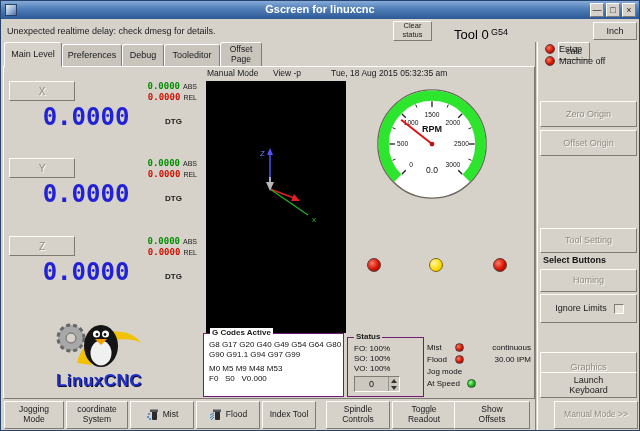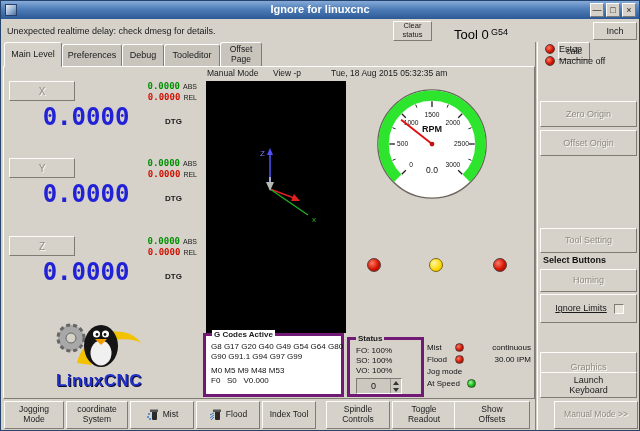--- a/index.html
+++ b/index.html
@@ -58,21 +58,21 @@
   .dro-big { position:absolute; left:10px; width:150px; text-align:center;
     font-family:"DejaVu Sans Mono", monospace; font-weight:bold; font-size:24px; color:#2121d6; }
   .dtg-lbl { position:absolute; left:164px; font-size:8px; font-weight:bold; color:#1a1a1a; }
 
   
   .preview-header { position:absolute; left:206px; top:67px; width:328px; height:12px; font-size:8.5px; color:#1a1a1a; }
   .preview-date { position:absolute; left:124px; top:0; }
   .blackbox { position:absolute; left:205px; top:80px; width:140px; height:252px; background:#000; }
 
   
-  .frame { position:absolute; border:3px solid #701a75; }
+  .frame { position:absolute; border:1px solid #701a75; }
   .frame-label { position:absolute; top:-6px; left:6px; padding:0 2px; font-size:8px; font-weight:bold; color:#1a1a1a; }
   .gcodes { left:202px; top:332px; width:141px; height:64px; background:#fff; font-size:8px; line-height:10px; padding:6px 3px 0 5px; color:#111; }
   .gcodes .frame-label { background:#fff; }
   .statusframe { left:346px; top:336px; width:77px; height:60px; font-size:8px; line-height:10px; padding:6px 0 0 6px; color:#111; }
   .statusframe .frame-label { background:#d6d2ca; }
   .pre { white-space:pre; }
   .spin { position:absolute; left:6px; top:38px; width:46px; height:16px; background:#ccc8c0;
     border:1px solid; border-color:#7f7a72 #fefcf8 #fefcf8 #7f7a72; display:flex; align-items:center; }
   .spin-val { flex:1; text-align:center; font-size:9px; }
   .spin-arrows { width:11px; height:100%; display:flex; flex-direction:column; border-left:1px solid #9a958c; }
@@ -104,21 +104,21 @@
   .logo-text { font-size:17px; font-weight:bold; color:#2030c8; letter-spacing:0.5px;
     text-shadow:1px 1px 0 #0a0a30; margin-top:-2px; }
 </style>
 </head>
 <body>
 
 <div class="window">
 
   <div class="titlebar">
     <div class="app-icon"></div>
-    <div class="title">Ignore for linuxcnc</div>
+    <div class="title">Gscreen for linuxcnc</div>
     <div class="win-controls">
       <div class="win-btn">—</div>
       <div class="win-btn">□</div>
       <div class="win-btn">×</div>
     </div>
   </div>
 
   <div class="statusrow">
     <span class="msg">Unexpected realtime delay: check dmesg for details.</span>
     <div class="btn clear-btn">
@@ -295,21 +295,21 @@
   </div>
 
   <div class="vdivider"></div>
 
   <div class="btn sbtn disabled" style="top:100px; height:26px;">Zero Origin</div>
   <div class="btn sbtn disabled" style="top:129px; height:26px;">Offset Origin</div>
   <div class="btn sbtn disabled" style="top:227px; height:25px;">Tool Setting</div>
   <div class="select-label">Select Buttons</div>
   <div class="btn sbtn disabled" style="top:268px; height:23px;">Homing</div>
   <div class="btn sbtn" style="top:293px; height:29px;">
-    <span style="width:56px;text-decoration:underline;">Ignore Limits</span>
+    <span style="width:56px;">Ignore Limits</span>
     <span class="check-ind"></span>
   </div>
   <div class="btn sbtn disabled" style="top:324px; height:25px;margin-top:40px;">
     <span style="width:58px;">Set Override</span>
   </div>
   <div class="btn sbtn disabled" style="top:351px; height:30px;">Graphics</div>
   <div class="btn sbtn" style="top:371px; height:26px;">
     <span style="width:58px;">Launch Keyboard</span>
   </div>
 

